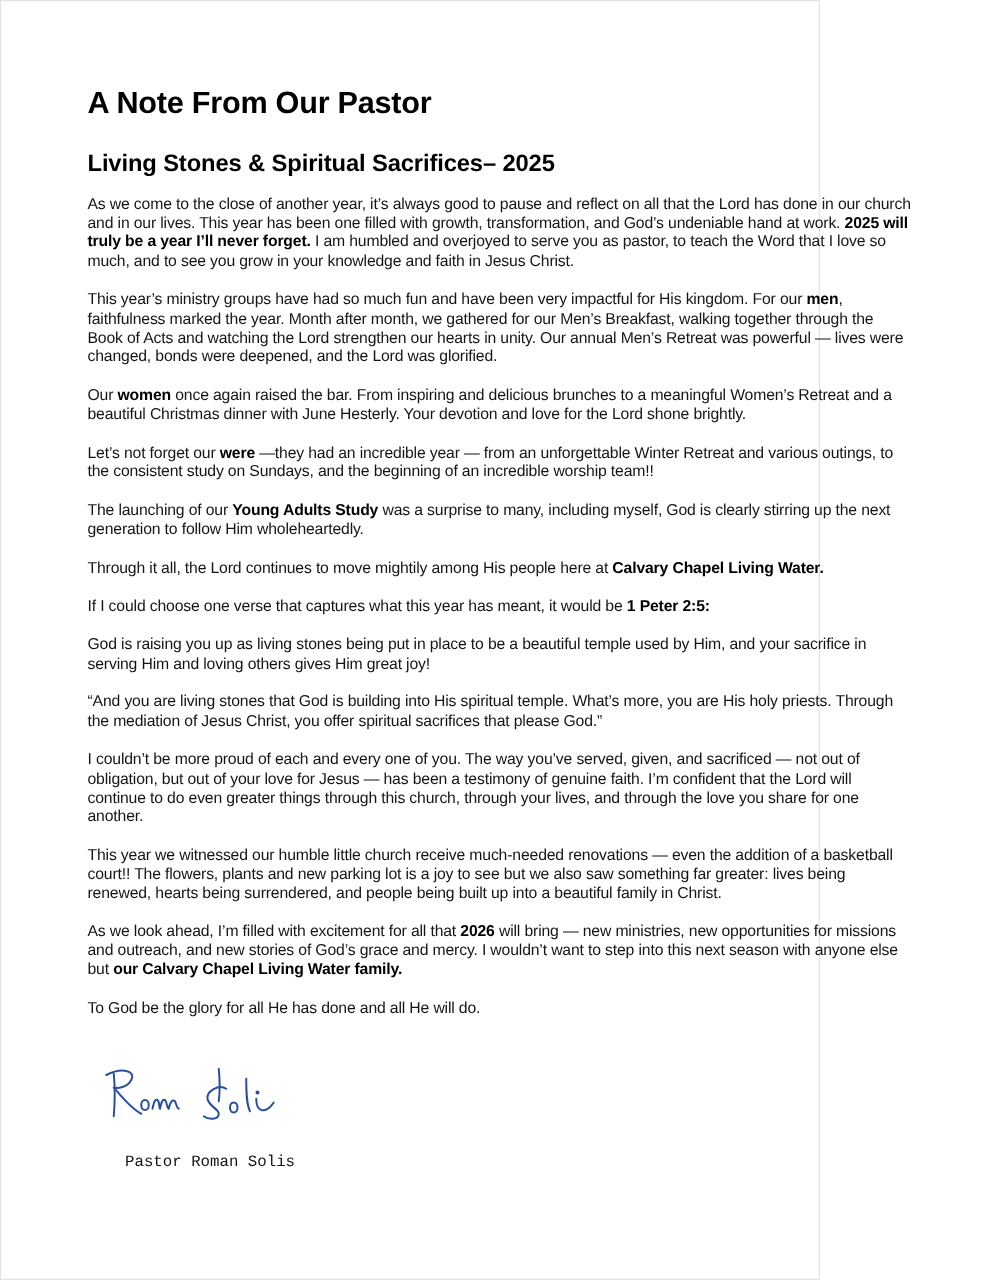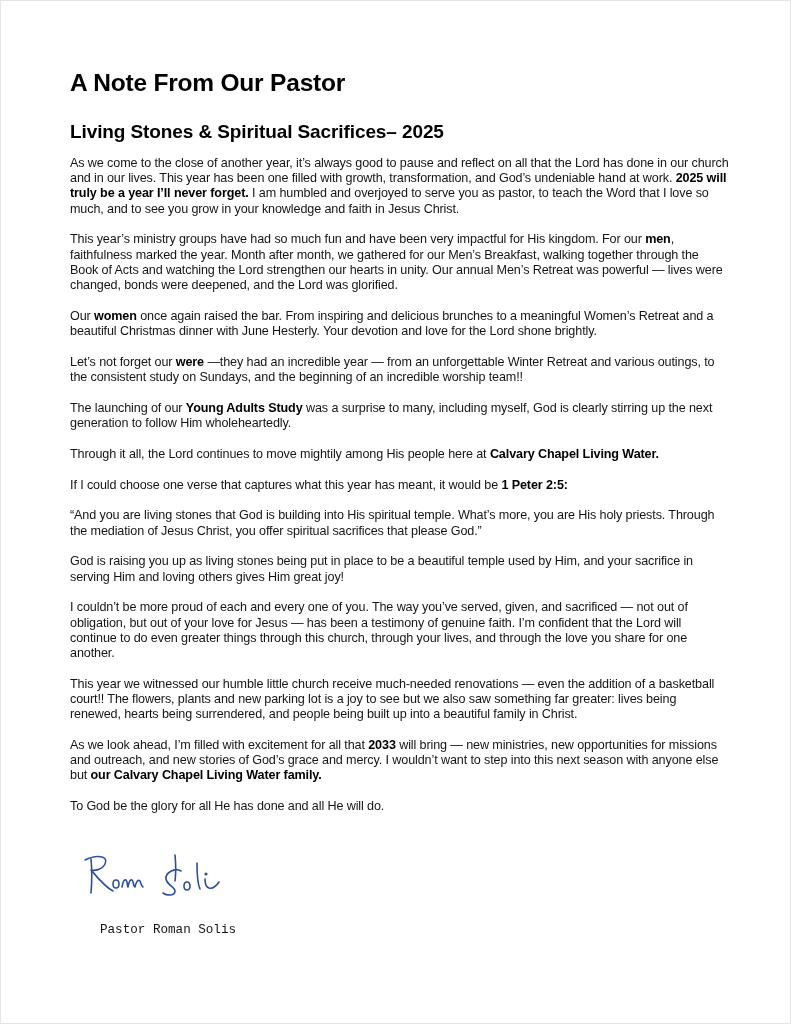--- a/index.html
+++ b/index.html
@@ -4,21 +4,21 @@
   <style>
     * { box-sizing: border-box; margin: 0; padding: 0; }
     html, body {
       width: 791px;
       height: 1024px;
       background: #ffffff;
       overflow: hidden;
     }
     .page {
       position: relative;
-      width: 791px;
+      width: 656px;
       height: 1024px;
       background: #ffffff;
       border: 1px solid #e4e4e4;
       font-family: "Liberation Sans", sans-serif;
       color: #111111;
     }
     .title {
       position: absolute;
       left: 69px;
       top: 68px;
@@ -79,29 +79,29 @@
     <p><span>Our </span><b>women</b><span> once again raised the bar. From inspiring and delicious brunches to a meaningful Women’s Retreat and a beautiful Christmas dinner with June Hesterly. Your devotion and love for the Lord shone brightly.</span></p>
 
     <p><span>Let’s not forget our </span><b>were</b><span> —they had an incredible year — from an unforgettable Winter Retreat and various outings, to the consistent study on Sundays, and the beginning of an incredible worship team!!</span></p>
 
     <p><span>The launching of our </span><b>Young Adults Study</b><span> was a surprise to many, including myself, God is clearly stirring up the next generation to follow Him wholeheartedly.</span></p>
 
     <p><span>Through it all, the Lord continues to move mightily among His people here at </span><b>Calvary Chapel Living Water.</b></p>
 
     <p><span>If I could choose one verse that captures what this year has meant, it would be </span><b>1 Peter 2:5:</b></p>
 
+    <p>God is raising you up as living stones being put in place to be a beautiful temple used by Him, and your sacrifice in serving Him and loving others gives Him great joy!</p>
+
     <p>“And you are living stones that God is building into His spiritual temple. What’s more, you are His holy priests. Through the mediation of Jesus Christ, you offer spiritual sacrifices that please God.”</p>
-
-    <p>God is raising you up as living stones being put in place to be a beautiful temple used by Him, and your sacrifice in serving Him and loving others gives Him great joy!</p>
 
     <p>I couldn’t be more proud of each and every one of you. The way you’ve served, given, and sacrificed — not out of obligation, but out of your love for Jesus — has been a testimony of genuine faith. I’m confident that the Lord will continue to do even greater things through this church, through your lives, and through the love you share for one another.</p>
 
     <p>This year we witnessed our humble little church receive much-needed renovations — even the addition of a basketball court!! The flowers, plants and new parking lot is a joy to see but we also saw something far greater: lives being renewed, hearts being surrendered, and people being built up into a beautiful family in Christ.</p>
 
-    <p><span>As we look ahead, I’m filled with excitement for all that </span><b>2033</b><span> will bring — new ministries, new opportunities for missions and outreach, and new stories of God’s grace and mercy. I wouldn’t want to step into this next season with anyone else but </span><b>our Calvary Chapel Living Water family.</b></p>
+    <p><span>As we look ahead, I’m filled with excitement for all that </span><b>2026</b><span> will bring — new ministries, new opportunities for missions and outreach, and new stories of God’s grace and mercy. I wouldn’t want to step into this next season with anyone else but </span><b>our Calvary Chapel Living Water family.</b></p>
 
     <p>To God be the glory for all He has done and all He will do.</p>
   </div>
 
   <svg class="signature" viewBox="0 0 160 50" fill="none" stroke="#2a4fa0" stroke-width="1.6" stroke-linecap="round" stroke-linejoin="round">
 
     <path d="M8 8 C9 18 9 30 8 42"></path>
     <path d="M2 9 C14 3 26 5 22 13 C19 19 11 20 8 19 C14 26 22 36 30 40"></path>
 
     <path d="M33 29 C29 29 29 37 33 37 C37 37 37 29 33 29 Z"></path>

